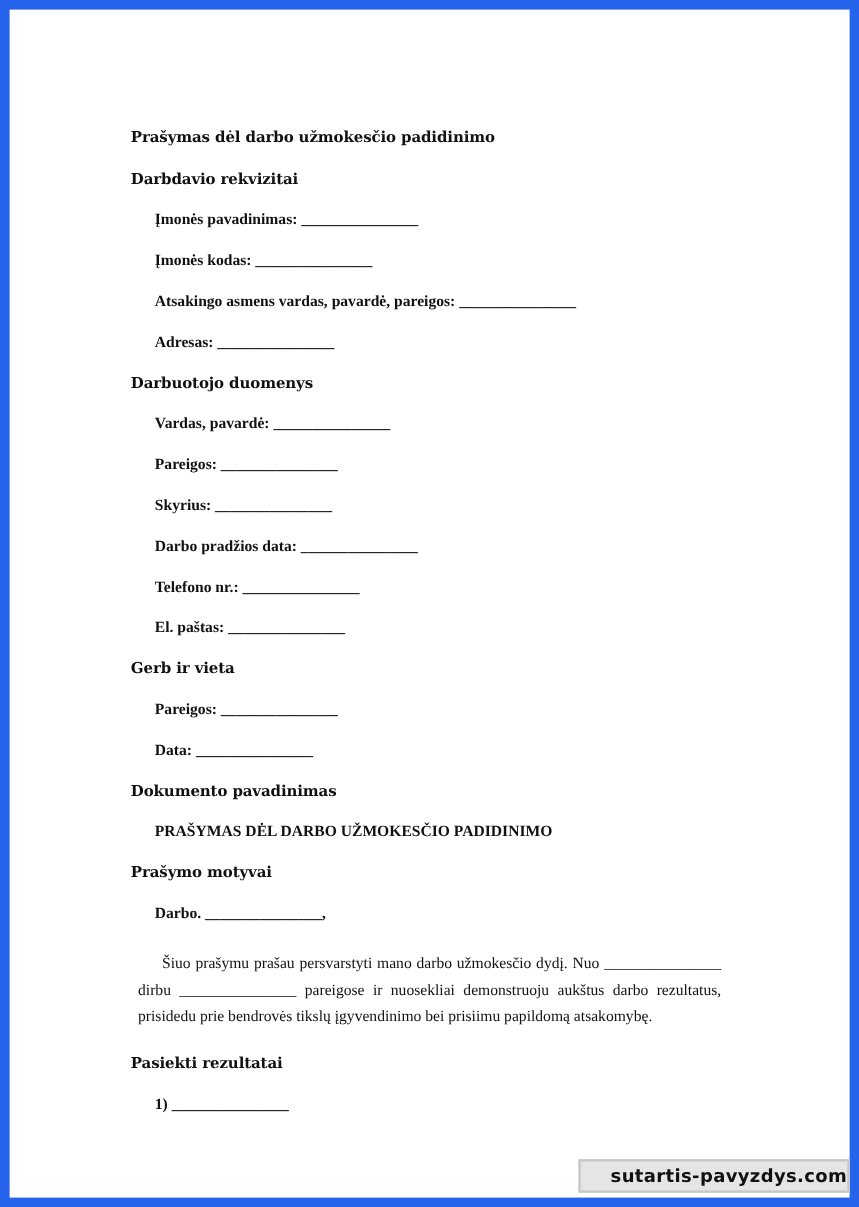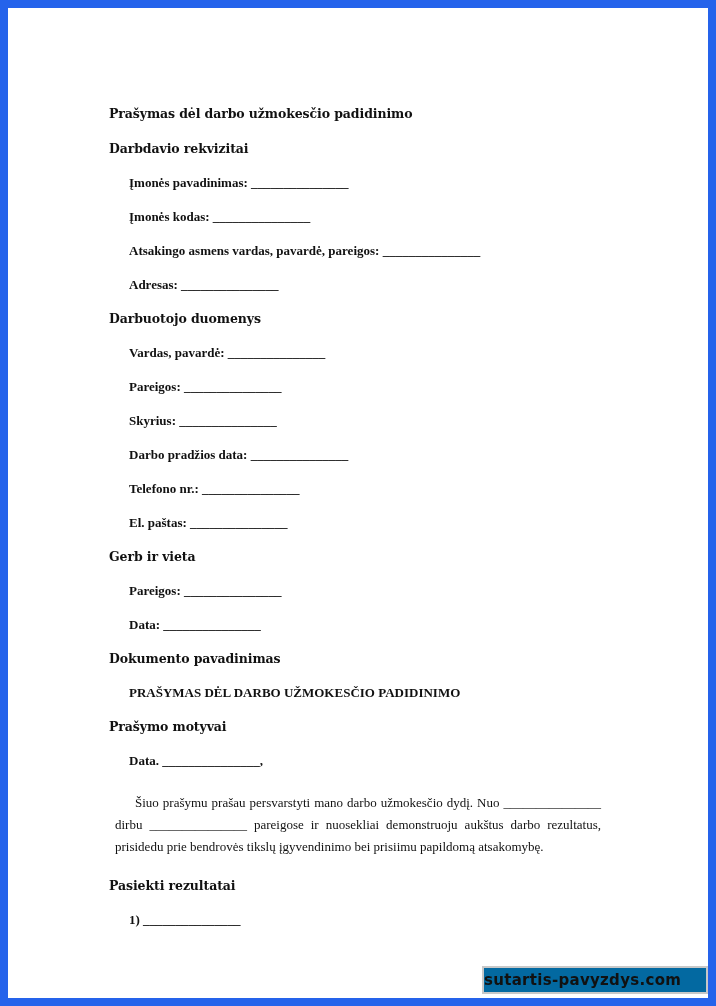--- a/index.html
+++ b/index.html
@@ -45,26 +45,26 @@
       text-align: justify;
       line-height: 22px;
       padding-top: 1px;
       height: 78px;
     }
     .watermark {
       position: absolute;
       left: 474px; top: 958px;
       width: 222px; height: 24px;
       border: 2px solid #c8c8c8;
-      background: #0369a1;
+      background: #e5e5e5;
       font-family: "DejaVu Sans", sans-serif;
       font-weight: bold;
       font-size: 15px;
       line-height: 24px;
-      text-align: left;
+      text-align: right;
       color: #111;
       letter-spacing: 0.3px;
     }
   </style>
 </head>
 <body>
 
 <div class="page">
   <div class="content">
     <h1 class="title">Prašymas dėl darbo užmokesčio padidinimo</h1>
@@ -93,21 +93,21 @@
       <p class="field">Data: _______________</p>
     </section>
 
     <section>
       <h2 class="heading">Dokumento pavadinimas</h2>
       <p class="field">PRAŠYMAS DĖL DARBO UŽMOKESČIO PADIDINIMO</p>
     </section>
 
     <section>
       <h2 class="heading">Prašymo motyvai</h2>
-      <p class="field">Data. _______________,</p>
+      <p class="field">Darbo. _______________,</p>
       <p class="para">Šiuo prašymu prašau persvarstyti mano darbo užmokesčio dydį. Nuo _______________ dirbu _______________ pareigose ir nuosekliai demonstruoju aukštus darbo rezultatus, prisidedu prie bendrovės tikslų įgyvendinimo bei prisiimu papildomą atsakomybę.</p>
     </section>
 
     <section>
       <h2 class="heading">Pasiekti rezultatai</h2>
       <p class="field">1) _______________</p>
     </section>
   </div>
 
   <div class="watermark">sutartis-pavyzdys.com</div>

